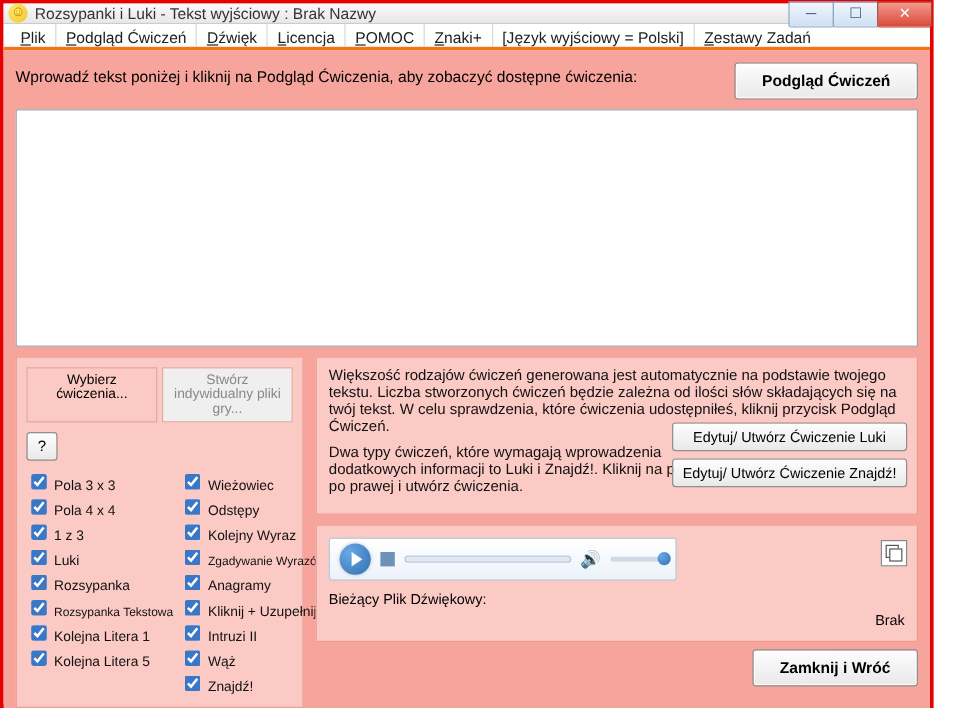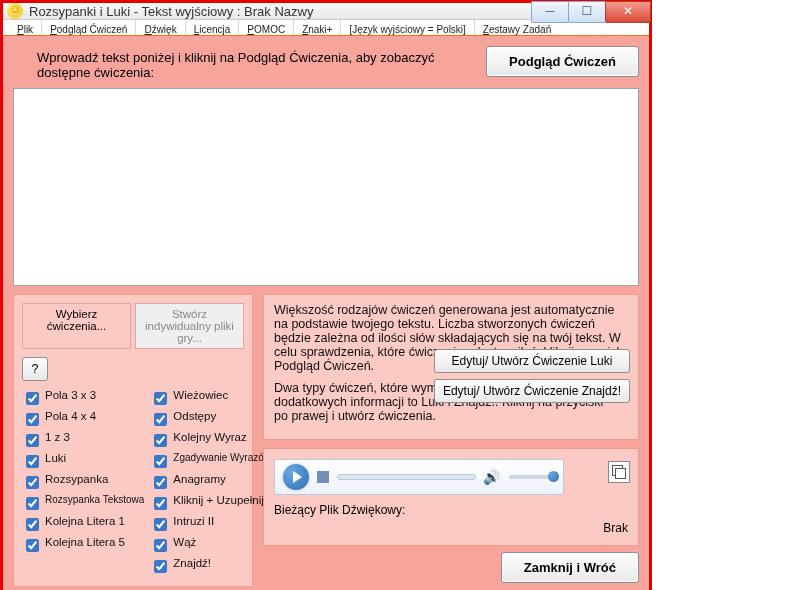--- a/index.html
+++ b/index.html
@@ -1,45 +1,45 @@
 <!DOCTYPE html>
 <html><head>
 <meta charset="utf-8">
 <style>
   * { box-sizing: border-box; font-family: "Segoe UI", Tahoma, sans-serif; }
   body { margin: 0; width: 810px; height: 590px; overflow: hidden; background: #fff; }
-  .window { border: 3px solid #e60000; width: 652px; height: 590px; display: flex; flex-direction: column; }
+  .window { border: 3px solid #e60000; width: 778px; height: 590px; display: flex; flex-direction: column; }
   .titlebar { height: 28px; background: linear-gradient(#f9f9f9,#e8e8e8); display: flex; align-items: center; padding: 0 4px; border-bottom: 1px solid #ccc; position: relative; }
   .titlebar .icon { width: 16px; height: 16px; border-radius: 50%; background: radial-gradient(circle at 30% 30%, #ffe96b, #f4c430); margin-right: 6px; position: relative; }
   .titlebar .icon::after { content:"☺"; position:absolute; left:2px; top:-1px; font-size:12px; color:#b88600;}
   .titlebar .title { font-size: 13px; color: #333; }
   .winbtns { position:absolute; right:-2px; top:-2px; display:flex; }
   .winbtn { width:38px; height:22px; border:1px solid #8aa7c9; background:linear-gradient(#f1f6fc,#cfe0f3); margin-left:-1px; text-align:center; font-size:12px; line-height:18px; color:#385a80; border-radius:0 0 2px 2px; cursor:pointer;}
   .winbtn.close { background:linear-gradient(#f39b8f,#d94a38); color:#fff; border-color:#b63d2c; width:46px; border-top-right-radius:0;}
-  .menubar { height: 24px; display: flex; align-items: stretch; padding: 0 6px; font-size: 10px; border-bottom: 1px solid #f97316; background: #fff; }
+  .menubar { height: 24px; display: flex; align-items: stretch; padding: 0 6px; font-size: 13px; border-bottom: 3px solid #f97316; background: #fff; }
   .menuitem { padding: 4px 8px 0; color: #222; cursor: default; border-right: 1px solid #d8d8d8; }
   .menuitem:last-child { border-right: none; }
   .menuitem u { text-decoration: underline; }
   .workspace { flex: 1; background: #f7a59c; padding: 10px 10px 12px; display: flex; flex-direction: column; gap: 8px; }
   .toprow { display: flex; align-items: flex-start; gap: 10px; }
-  .instruction { font-size: 13px; color: #000; flex: 1; padding-top: 4px; margin-left: 24px; }
+  .instruction { font-size: 13px; color: #000; flex: 1; padding-top: 4px; }
   .bigbtn { background: linear-gradient(#fdfdfd,#e9e9e9); border:1px solid #8f8f8f; border-radius:3px; padding:7px 22px; font-size:13px; font-weight:bold; cursor:pointer; box-shadow:inset 0 0 0 1px #fff; white-space:nowrap;}
   .textarea { width:100%; height:198px; resize:none; border:1px solid #9aa3ae; font-size:13px; padding:4px; background:#fff; outline:none; }
   .lower { display:flex; gap:10px; flex:1; }
   .panel-left { width:240px; background:#fbcac4; border:1px solid #f09a90; padding:8px 8px 10px; display:flex; flex-direction:column; }
   .tabs { display:flex; gap:4px; margin-bottom:8px;}
   .tab { flex:1; font-size:11.5px; text-align:center; padding:4px 2px; border:1px solid #e7a79f; background:#fbcac4; color:#444; cursor:pointer;}
   .tab.active { background:#fbcac4; color:#000;}
   .tab.inactive { background:#efefef; color:#888; font-style:normal;}
   .btnrow { display:flex; gap:6px; margin-bottom:8px;}
   .stdbtn { flex:1; background:linear-gradient(#fdfdfd,#e9e9e9); border:1px solid #8f8f8f; border-radius:3px; padding:4px 6px; font-size:12.5px; cursor:pointer;}
   .qbtn { width:26px; flex:0 0 26px; }
   .checkcols { display:flex; gap:6px; }
   .checkcol { flex:1; display:flex; flex-direction:column; gap:2px; }
-  .chk { display:flex; align-items:flex-start; gap:3px; font-size:11.5px; color:#111; white-space:nowrap; }
+  .chk { display:flex; align-items:flex-end; gap:3px; font-size:11.5px; color:#111; white-space:nowrap; }
   .chk input { width:13px; height:13px; accent-color:#3a77c7; cursor:pointer; }
   .chk.small { font-size:10px; }
   .panel-right { flex:1; display:flex; flex-direction:column; gap:8px; }
   .infobox { background:#fbcac4; border:1px solid #f09a90; padding:8px 10px; font-size:12.5px; color:#111; position:relative; }
   .infobox .side-btns { position:absolute; right:8px; top:54px; display:flex; flex-direction:column; gap:6px;}
   .sidebtn { background:linear-gradient(#fdfdfd,#e9e9e9); border:1px solid #8f8f8f; border-radius:3px; padding:4px 8px; font-size:12px; cursor:pointer; white-space:nowrap;}
   .audiobox { background:#fbcac4; border:1px solid #f09a90; padding:10px; display:flex; flex-direction:column; gap:8px; position:relative;}
   .player { background:linear-gradient(#fff,#ecf2fa); border:1px solid #b9c9dc; border-radius:3px; height:36px; display:flex; align-items:center; padding:0 8px; gap:8px; width:290px;}
   .play { width:26px; height:26px; border-radius:50%; background:radial-gradient(circle at 30% 30%,#69a8e5,#2f6fb2); position:relative; cursor:pointer; box-shadow:0 0 3px rgba(0,0,0,.25);}
   .play::after { content:""; position:absolute; left:10px; top:7px; border-left:9px solid #fff; border-top:6px solid transparent; border-bottom:6px solid transparent;}

